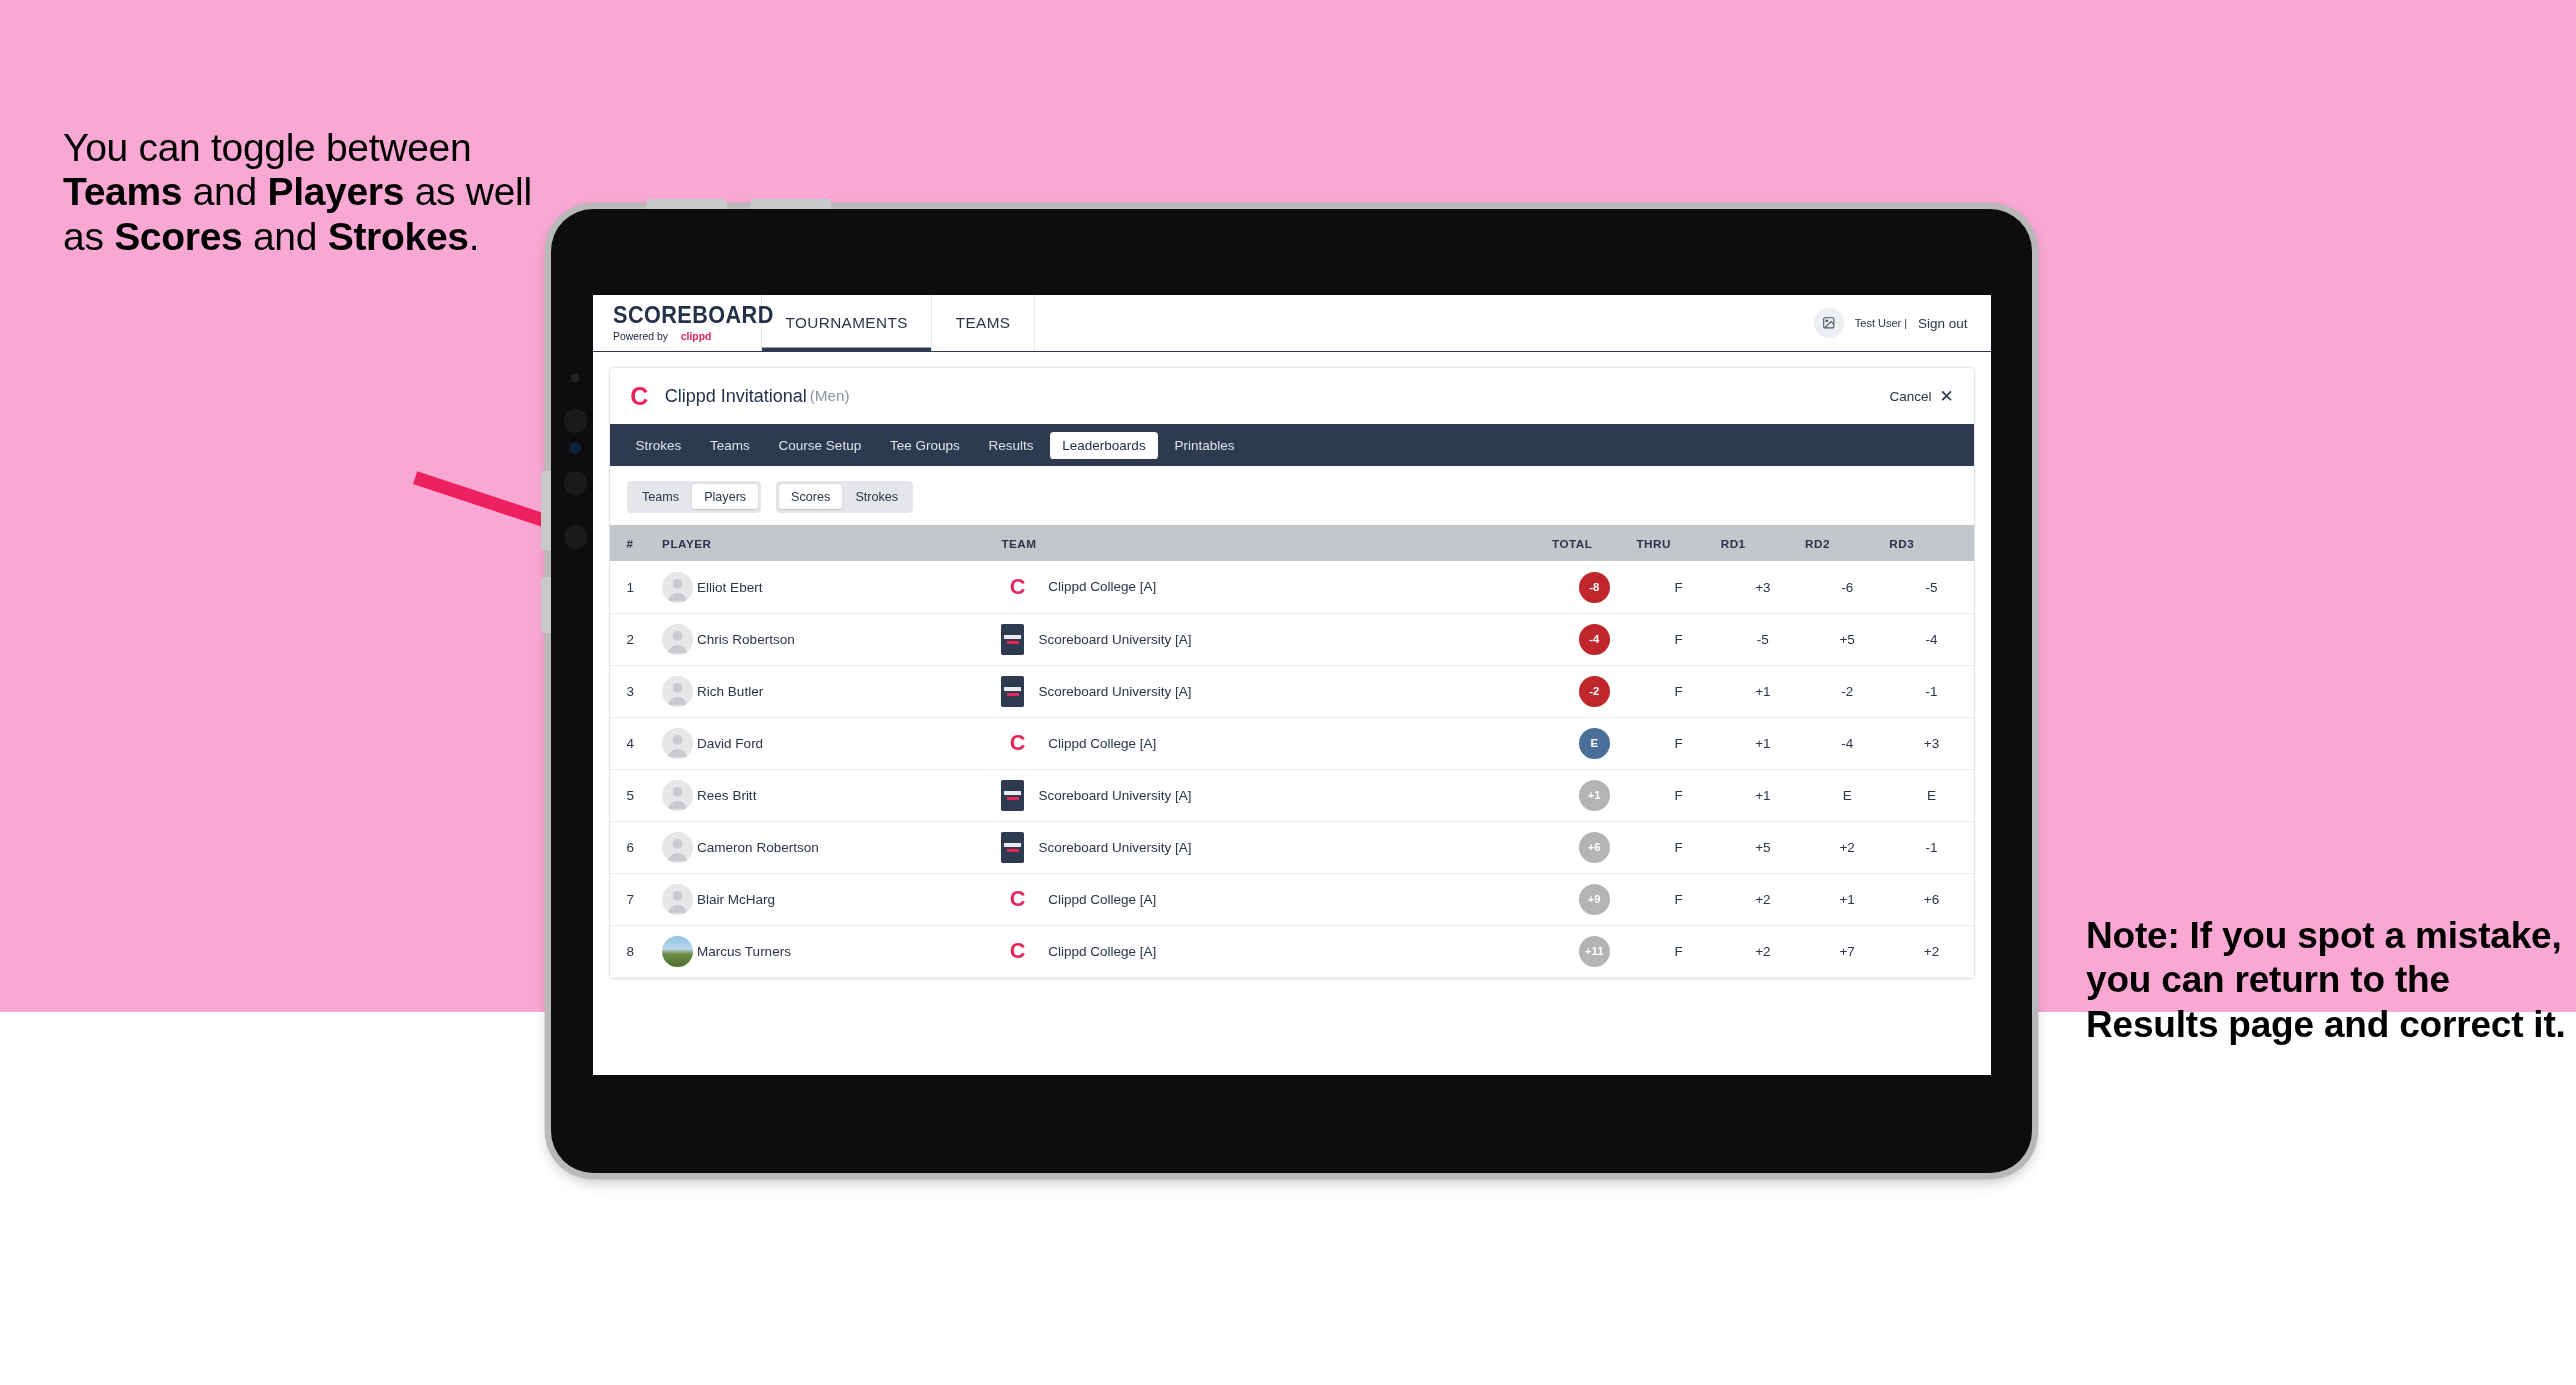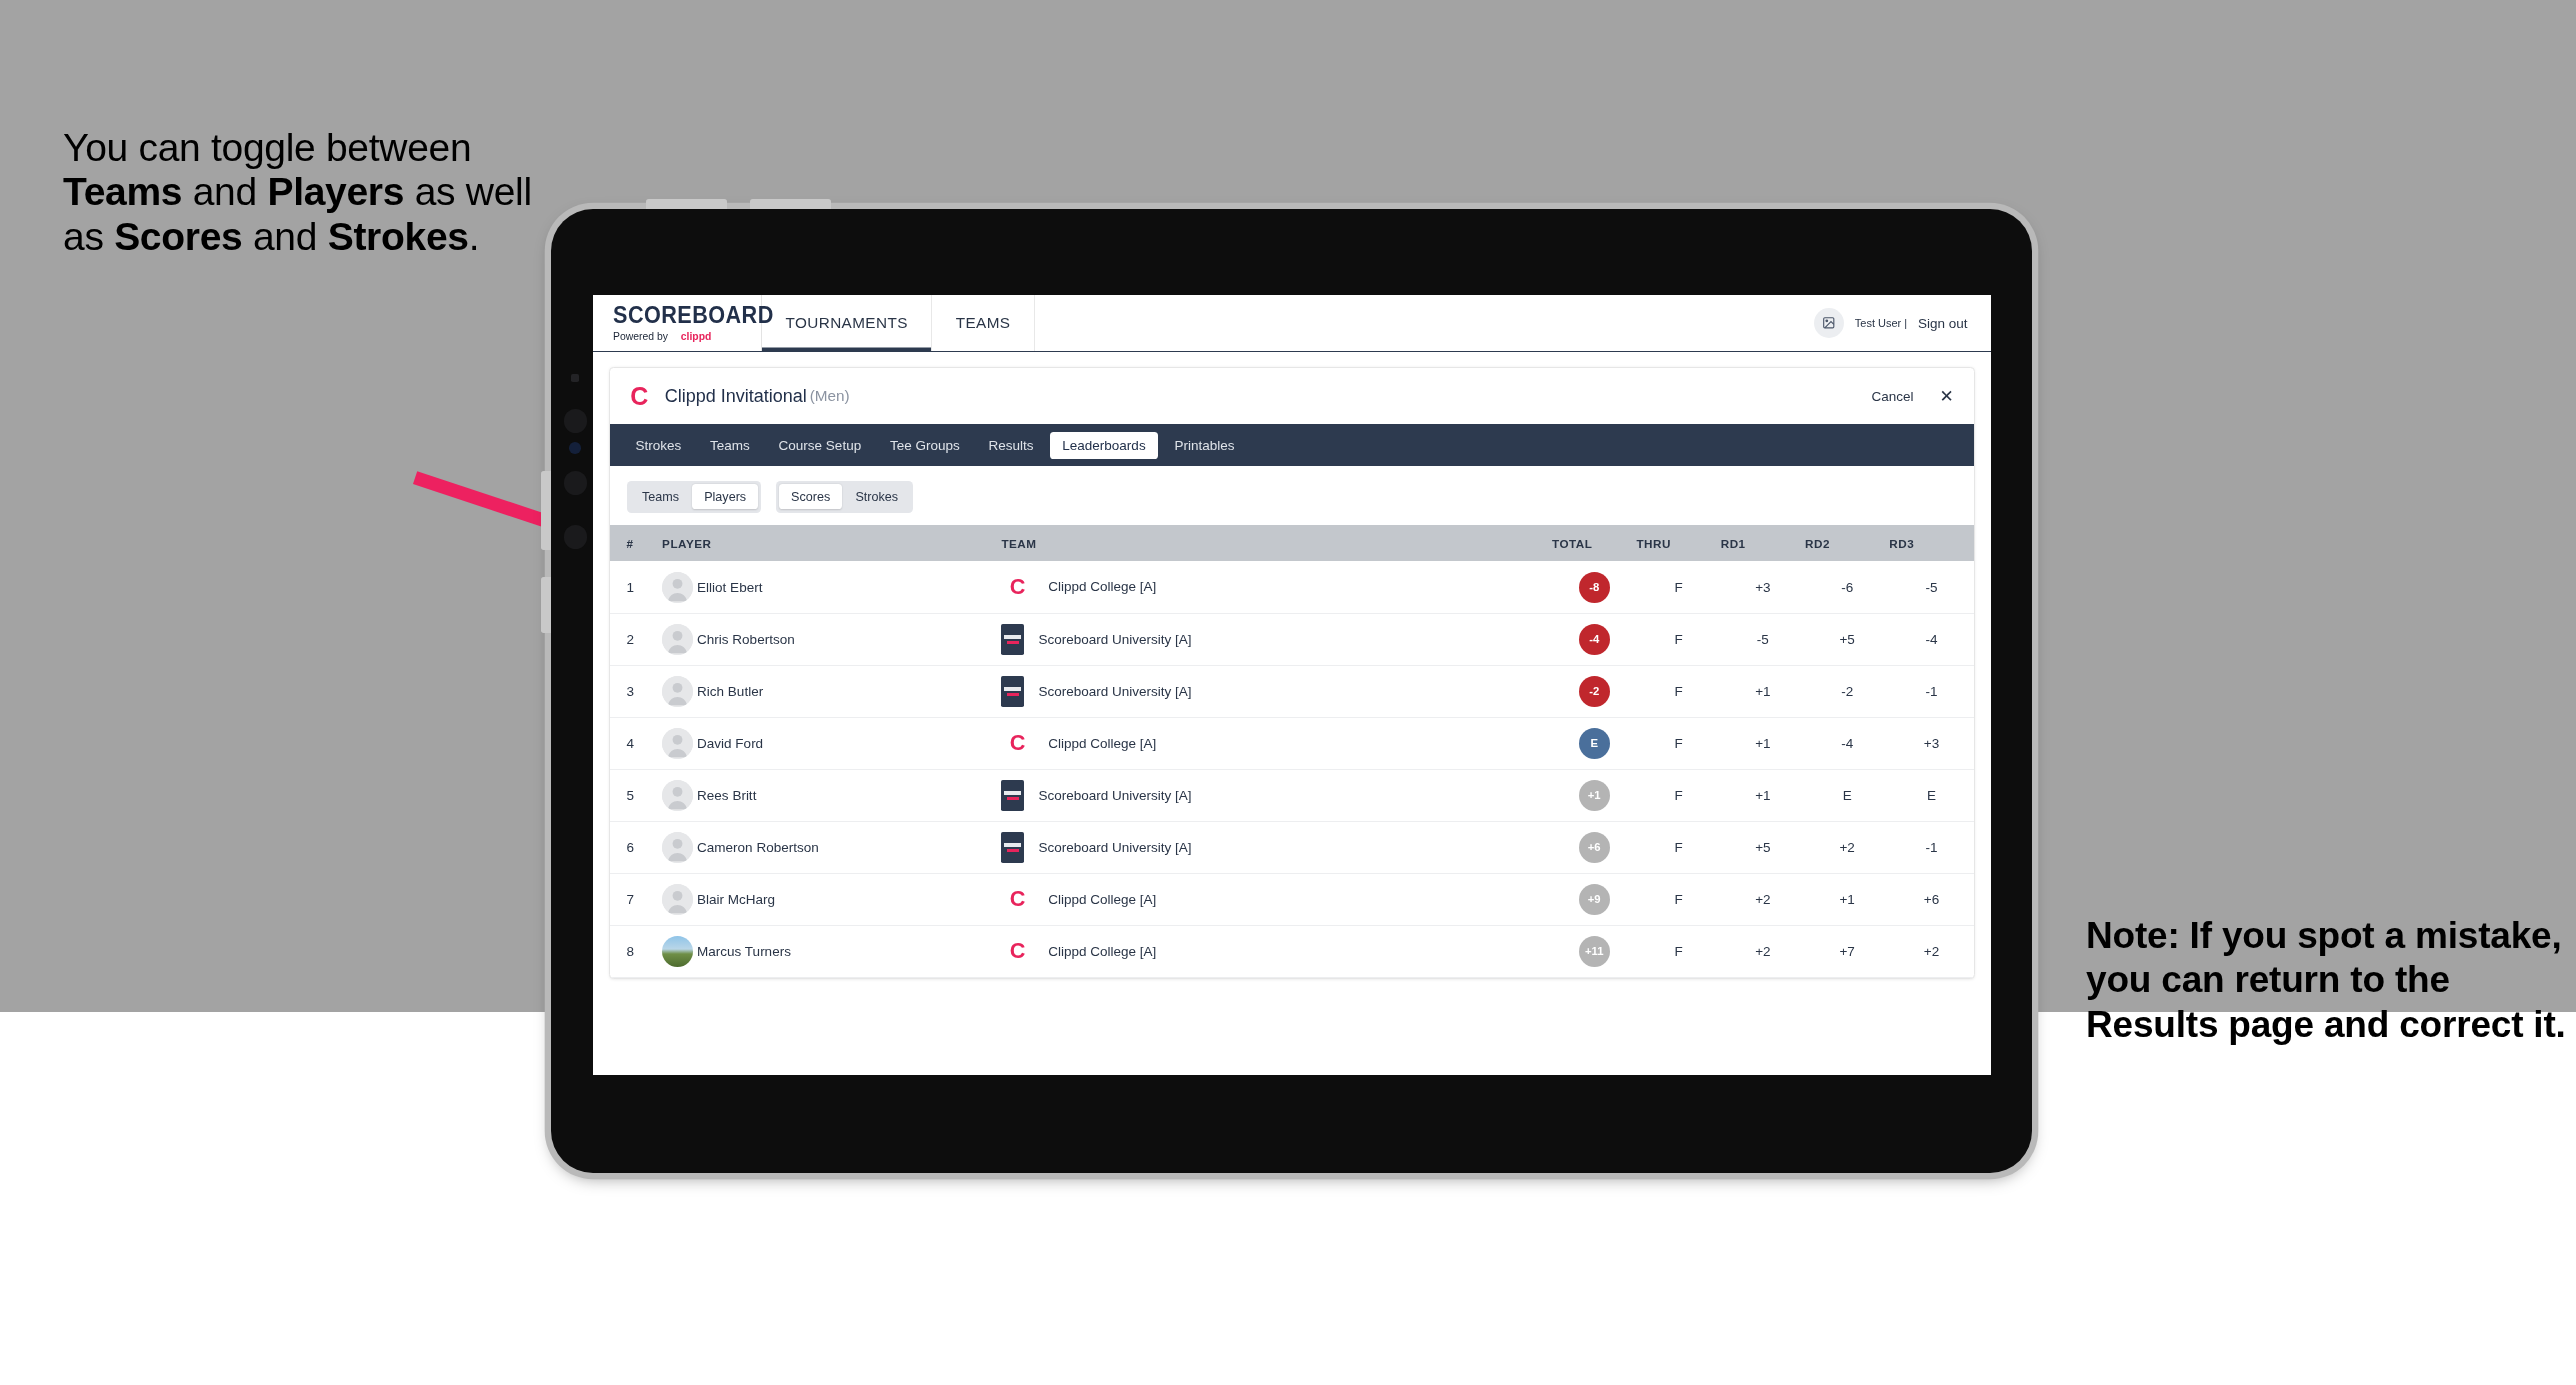--- a/index.html
+++ b/index.html
@@ -2,21 +2,21 @@
 <html style="font-size:14.4px"><head>
 <meta charset="utf-8">
 <style>
   * { box-sizing: border-box; margin: 0; padding: 0; }
   html, body {
     width: 2576px; height: 1386px;
     background: #ffffff;
     font-family: "Liberation Sans", sans-serif;
     overflow: hidden;
   }
-  .page { position: relative; width: 2576px; height: 1012px; background: #a3a3a3; }
+  .page { position: relative; width: 2576px; height: 1012px; background: #f9a8d4; }
 
   
   .annot-left {
     position: absolute; left: 63px; top: 126px; width: 470px;
     font-size: 39px; line-height: 1.135; color: #000;
     font-family: "Liberation Sans", sans-serif;
     letter-spacing: -0.3px;
   }
   .annot-left b { font-weight: 700; }
 
@@ -101,21 +101,21 @@
   }
   .card-head {
     display: flex; align-items: center; height: 56px; padding: 0 20px;
   }
   .c-logo {
     font-size: 25px; font-weight: 700; color: #e8245c; font-family: "Liberation Sans", sans-serif;
     line-height: 1; margin-right: 16.3px;
   }
   .tourn-name { font-size: 18px; color: #22304a; }
   .tourn-gender { font-size: 15.3px; color: #8b93a1; margin-left: 3px; }
-  .cancel-wrap { margin-left: auto; display: flex; align-items: center; gap: 26px; cursor: pointer; }
+  .cancel-wrap { margin-left: auto; display: flex; align-items: center; gap: 8px; cursor: pointer; }
   .cancel-text { font-size: 13.5px; color: #2a3547; }
   .cancel-x { font-size: 17px; color: #2a3547; line-height: 1; }
 
   
   .subnav {
     background: #2d3a4f; height: 42px; display: flex; align-items: center;
     padding-left: 12.6px; gap: 3.6px;
   }
   .subnav-item {
     font-size: 13.5px; color: #dfe3e9; padding: 6.3px 12.6px; border-radius: 3.6px; cursor: pointer;

